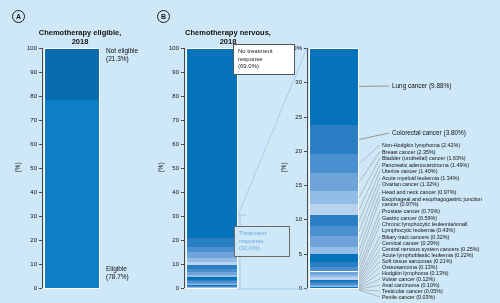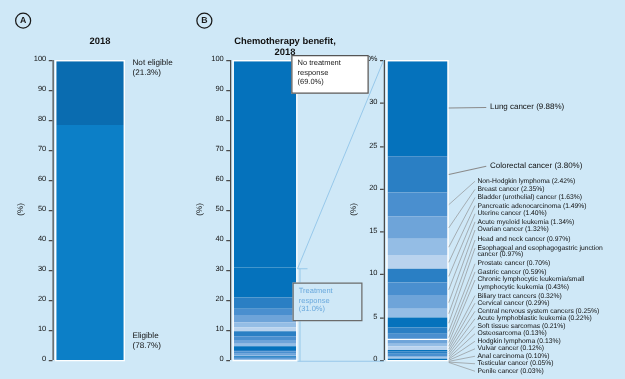--- a/index.html
+++ b/index.html
@@ -122,20 +122,21 @@
   .lbl.big{font-size:6.4px;}
 </style>
 </head>
 <body>
 
 <div class="fig">
 
   <div class="panel-letter" style="left:12px;top:10px;">A</div>
 
   <div class="chart-title" style="left:20px;top:28px;width:120px;">
+    <div>Chemotherapy eligible,</div>
     <div>2018</div>
   </div>
 
   <div class="axis" id="axis-a" style="left:42px;top:48px;height:240px;">
     <div class="axis-line" style="height:240px;"></div>
   <div class="tick" style="top: 0px;"></div>
       <div class="tick-label" style="top: 0px;">100</div>
       <div class="tick" style="top: 24px;"></div>
       <div class="tick-label" style="top: 24px;">90</div>
       <div class="tick" style="top: 48px;"></div>
@@ -172,21 +173,21 @@
   </div>
 
   <div class="ann" style="left:106px;top:265px;">
     <div>Eligible</div>
     <div>(78.7%)</div>
   </div>
 
   <div class="panel-letter" style="left:157px;top:10px;">B</div>
 
   <div class="chart-title" style="left:168px;top:28px;width:120px;">
-    <div>Chemotherapy benefit,</div>
+    <div>Chemotherapy nervous,</div>
     <div>2018</div>
   </div>
 
   <div class="axis" id="axis-b-left" style="left:184px;top:48px;height:240px;">
     <div class="axis-line" style="height:240px;"></div>
   <div class="tick" style="top: 0px;"></div>
       <div class="tick-label" style="top: 0px;">100</div>
       <div class="tick" style="top: 24px;"></div>
       <div class="tick-label" style="top: 24px;">90</div>
       <div class="tick" style="top: 48px;"></div>

